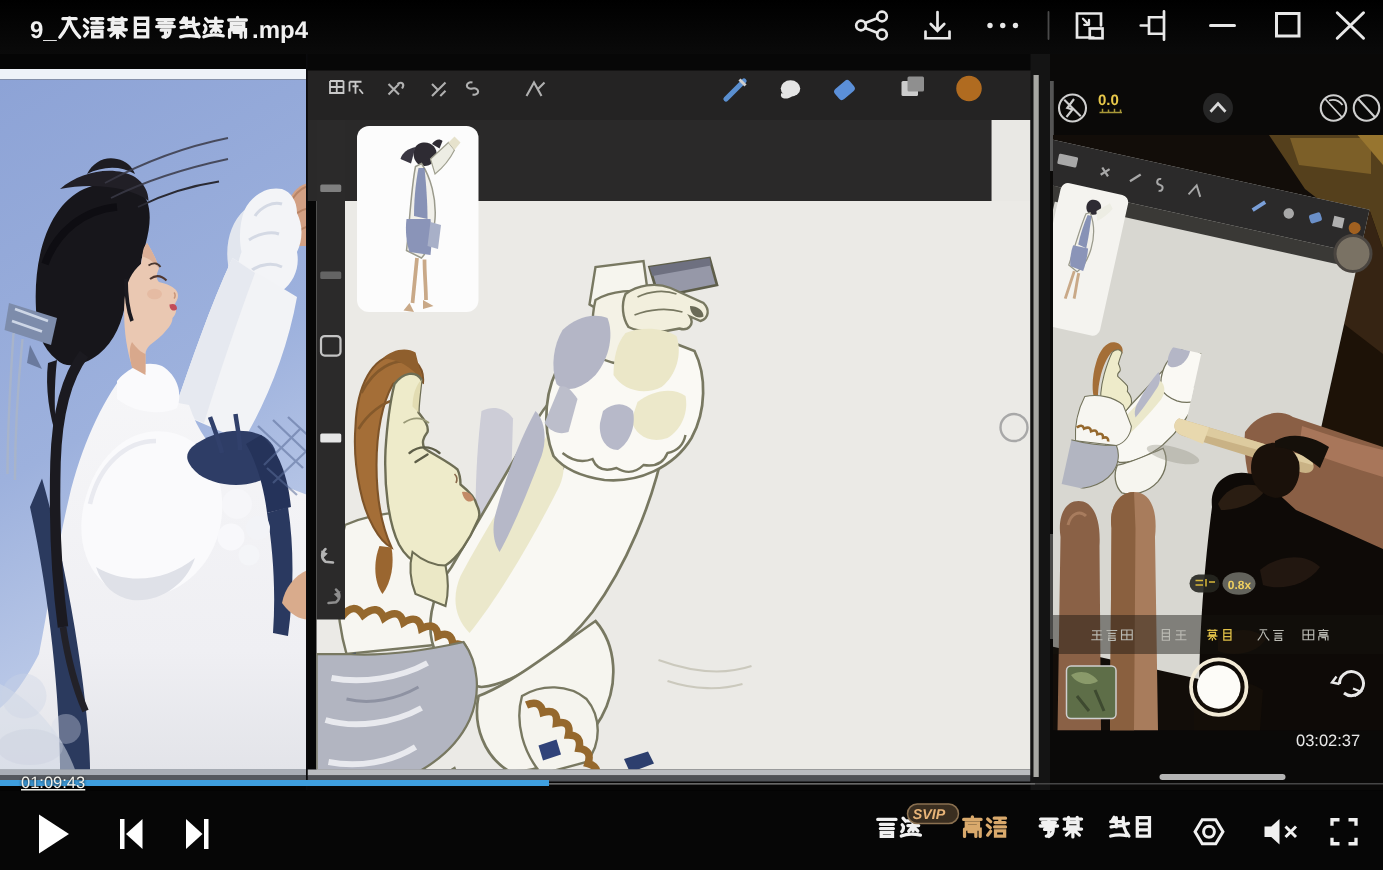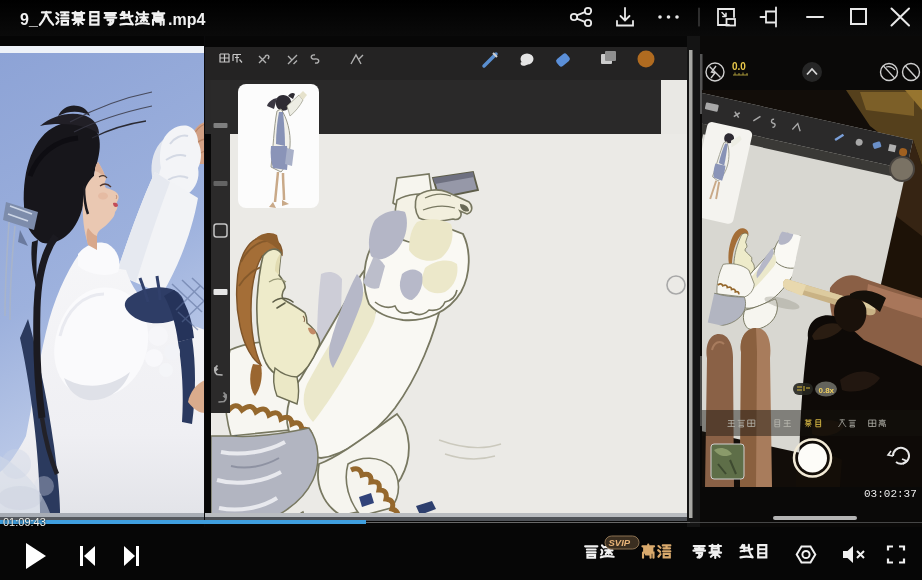--- a/index.html
+++ b/index.html
@@ -486,22 +486,22 @@
     </g>
   </g>
 
   <rect x="73" y="480" width="84" height="4" rx="2" fill="#b4b4b4"></rect>
 </svg>
 
 <div class="abs" style="left:0;top:527px;width:922px;height:53px;background:#060606;"></div>
 <div class="abs" style="left:0;top:521.5px;width:922px;height:1.5px;background:#464646;"></div>
 <div class="abs" style="left:366px;top:521.5px;width:324px;height:1.5px;background:#686868;"></div>
 <div class="abs" style="left:0;top:520px;width:366px;height:3.5px;background:#3f9fdf;"></div>
-<div class="abs" style="left:3px;top:516px;color:#f0f0ea;font-size:11px;text-shadow:0 1px 2px #000;">01:09:43</div>
-<div class="abs" style="left:864px;top:488px;color:#e8e8e8;font-size:11px;font-family:Liberation Mono, monospace;">03:02:37</div>
+<div class="abs" style="left:14px;top:516px;color:#f0f0ea;font-size:11px;text-shadow:0 1px 2px #000;text-decoration:underline;">01:09:43</div>
+<div class="abs" style="left:864px;top:488px;color:#e8e8e8;font-size:11px;">03:02:37</div>
 
 <svg class="abs" style="left:0;top:530px;" width="922" height="50" viewBox="0 0 922 50">
   <path d="M26,13 L46,26 L26,39 Z" fill="#fff"></path>
   <g fill="#fff">
       <rect x="80" y="16" width="3" height="20"></rect>
       <path d="M95,16 L95,36 L84,26 Z"></path>
     </g>
   <g fill="#fff">
       <path d="M124,16 L124,36 L135,26 Z"></path>
       <rect x="136" y="16" width="3" height="20"></rect>

